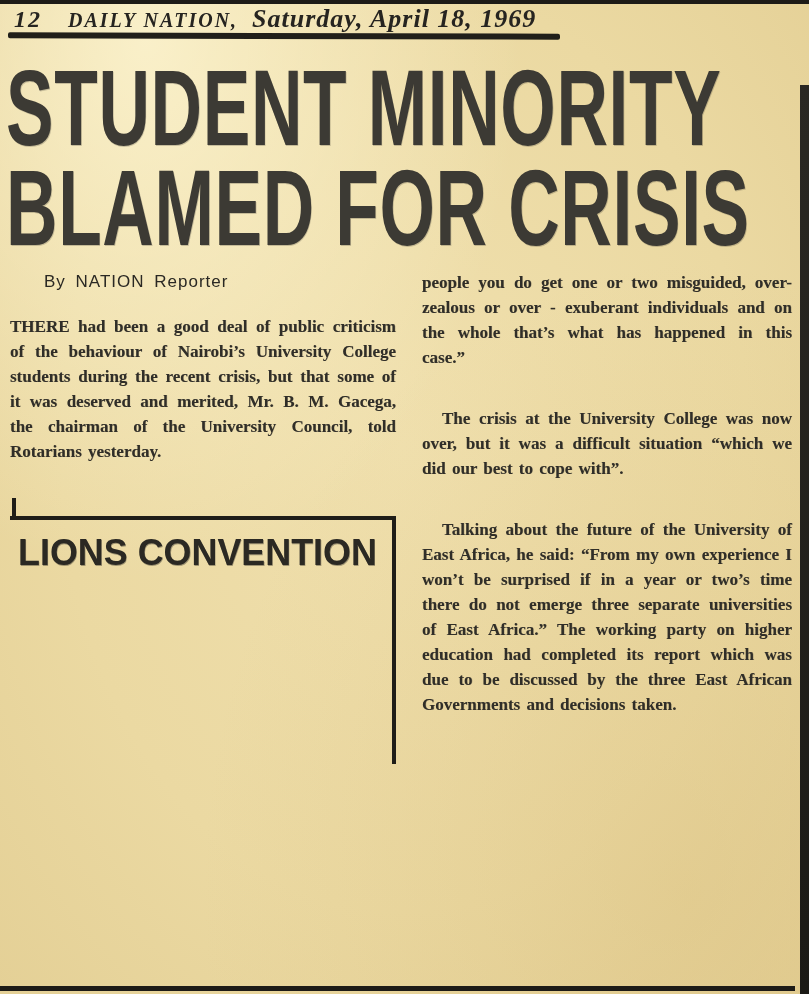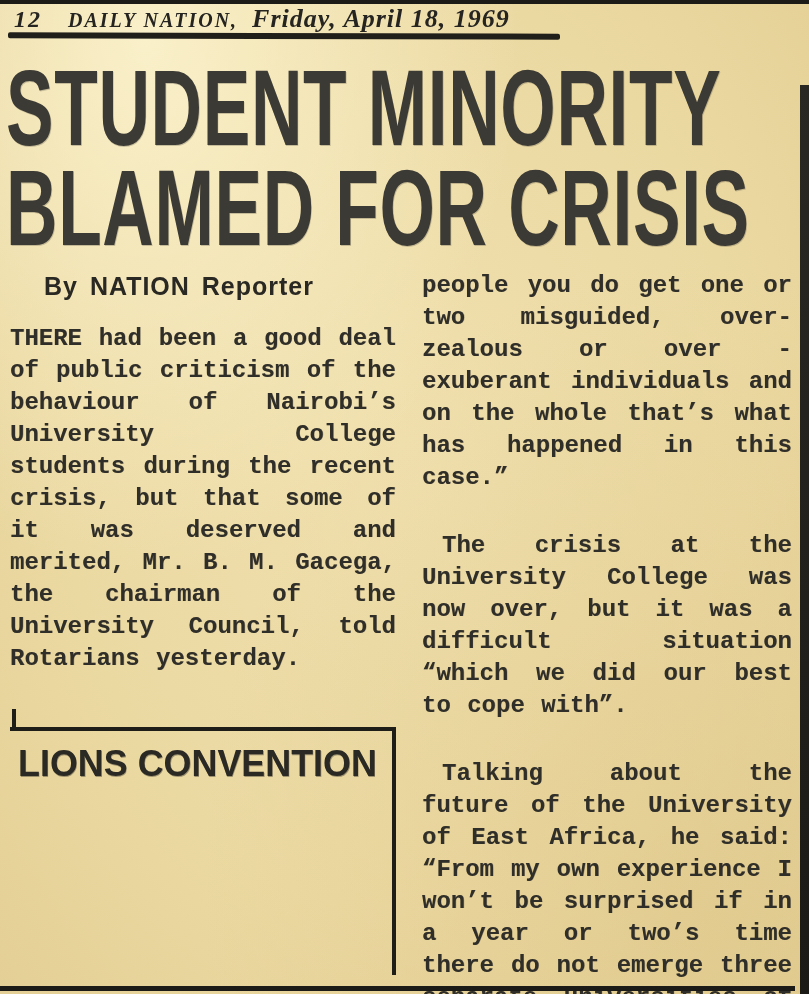--- a/index.html
+++ b/index.html
@@ -65,30 +65,29 @@
   }
   
   .columns {
     position: absolute; top: 270px; left: 10px; width: 782px;
     display: flex; gap: 26px;
   }
   .col-left  { width: 386px; flex: 0 0 386px; }
   .col-right { flex: 1; }
   .byline {
     font-family: "Liberation Sans", "DejaVu Sans", sans-serif;
-    font-weight: 700; font-size: 25px; letter-spacing: 1px;
+    font-weight: 400; font-size: 17px; letter-spacing: 1px;
     padding-left: 34px; margin: 2px 0 22px 0;
     color: #2a2823; word-spacing: 4px;
   }
   .para {
-    font-size: 24px; font-weight: 700; line-height: 32px;
+    font-size: 17px; font-weight: 700; line-height: 25px;
     text-align: justify; color: #302e28;
     margin: 0 0 21px 0; word-spacing: 2px;
     text-shadow: 0.4px 0.4px 0 rgba(46,44,39,0.35);
-    font-family: Liberation Mono, monospace;
   }
   .para.indent { text-indent: 20px; margin-top: 36px; }
   
   .lions-box {
     position: relative;
     margin-top: 52px;
     border-top: 4px solid #1f1d18;
     border-right: 4px solid #1f1d18;
     min-height: 236px;
     padding: 8px 4px 0 8px;
@@ -108,21 +107,21 @@
   .lions-box .para { margin-bottom: 10px; }
 </style>
 </head>
 <body>
 
 <div class="page">
 
   <div class="top-rule"></div>
 
   <div class="masthead">
-    <span class="page-num">12</span><span class="paper-name">DAILY NATION,</span><span class="issue-date">Friday, April 18, 1969</span>
+    <span class="page-num">12</span><span class="paper-name">DAILY NATION,</span><span class="issue-date">Saturday, April 18, 1969</span>
   </div>
   <div class="masthead-underline"></div>
 
   <div class="headline">
     <div class="hl-line">STUDENT MINORITY</div>
     <div class="hl-line">BLAMED FOR CRISIS</div>
   </div>
 
   <div class="columns">
 

